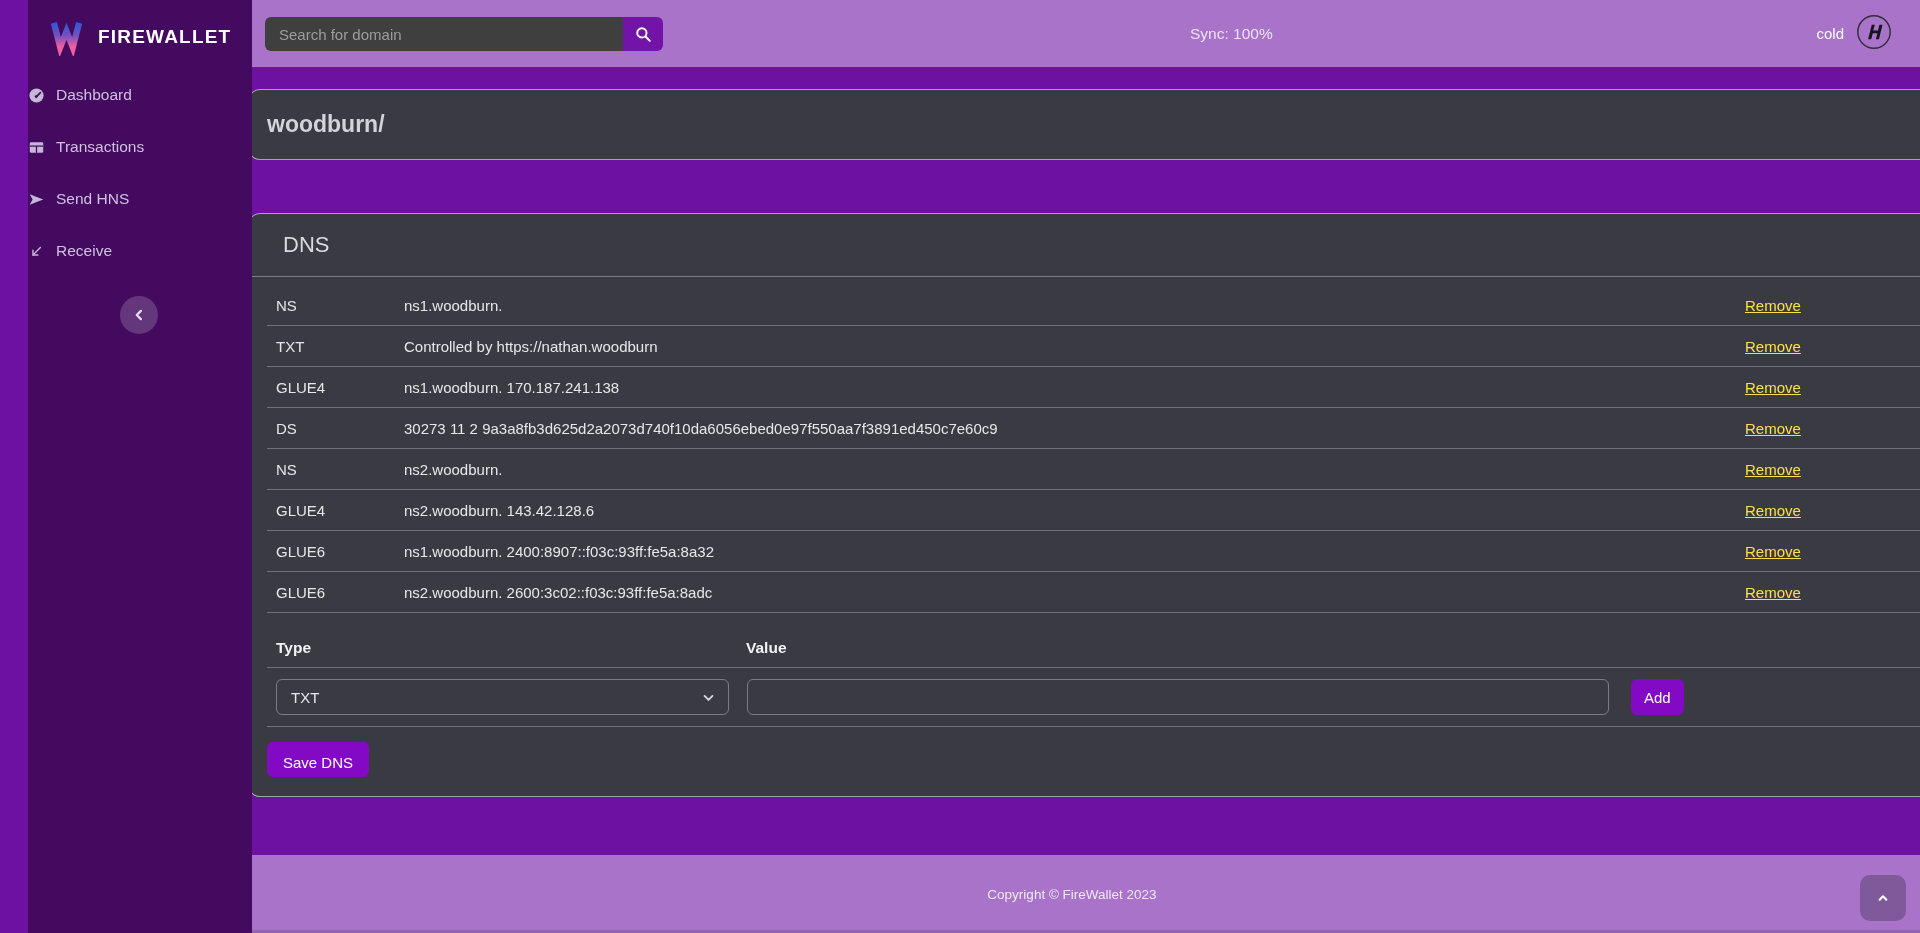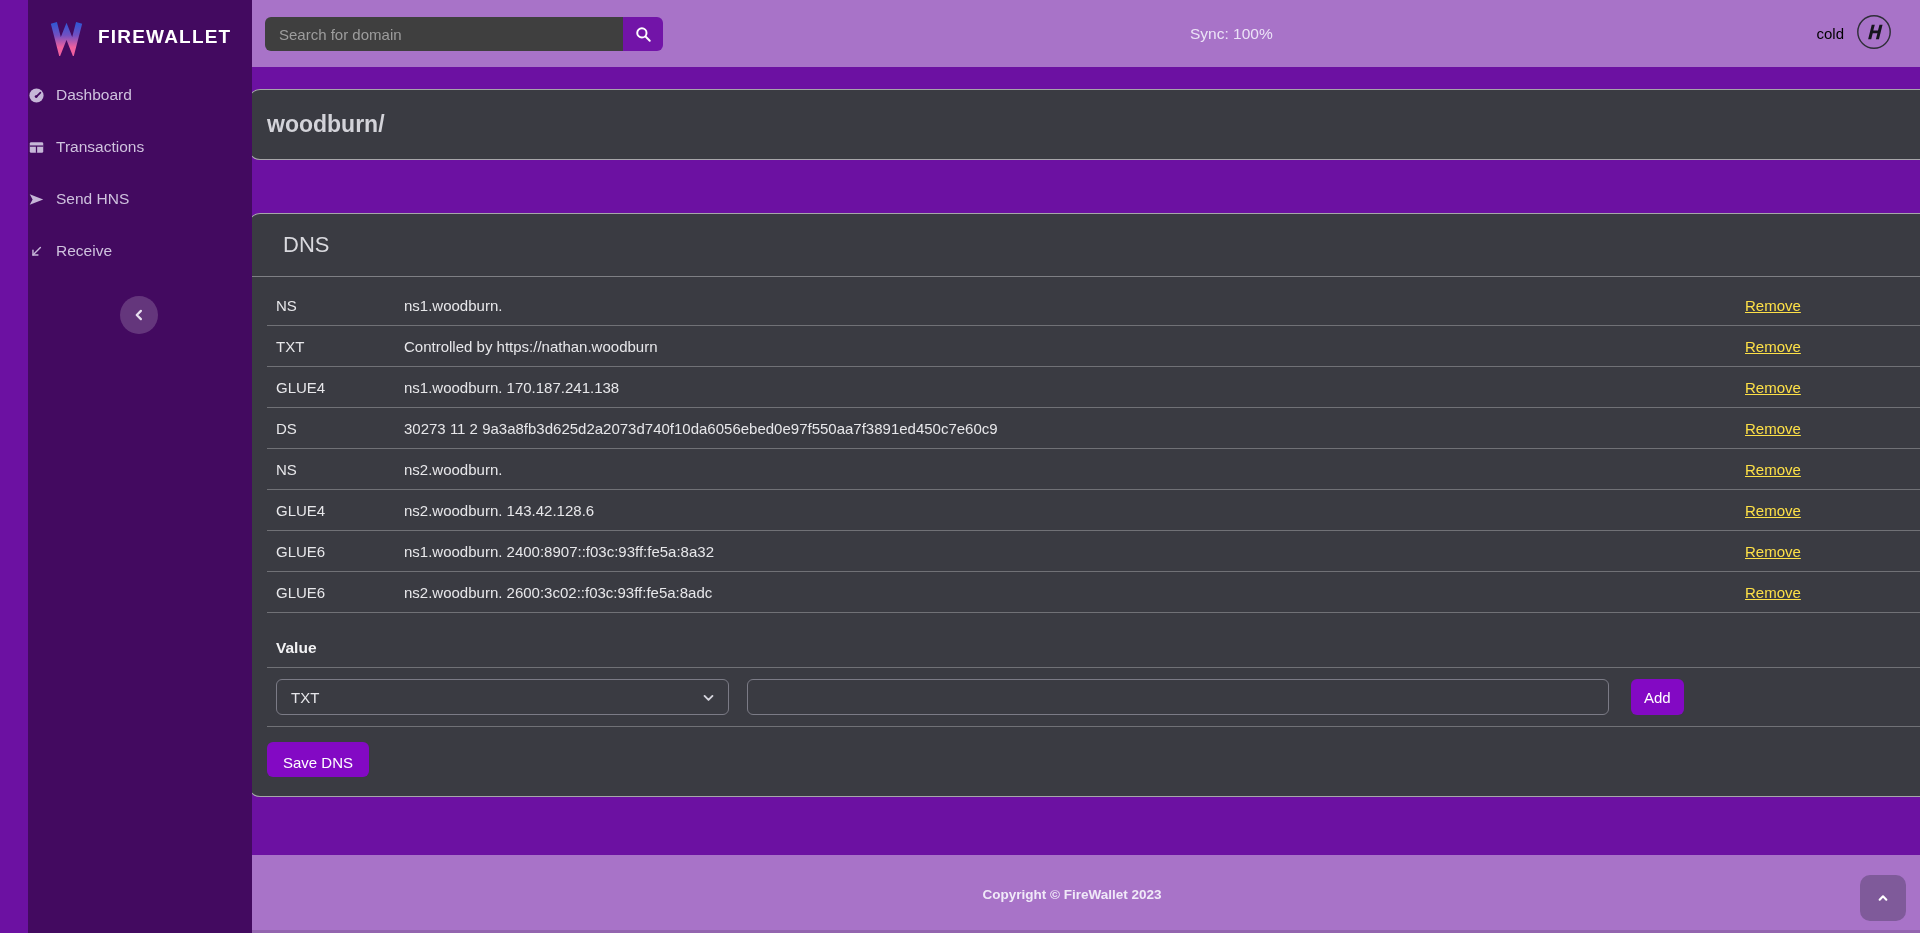--- a/index.html
+++ b/index.html
@@ -27,21 +27,21 @@
     border-radius:6px 0 0 6px; padding:15px 14px; color:#e8e8e8; font-size:15px; outline:none;
     font-family:"Liberation Sans", sans-serif; }
   .search-input::placeholder { color:#9d9d9d; }
   .search-btn { width:40px; height:34px; background:#7214a8; border:none;
     border-radius:0 6px 6px 0; display:flex; align-items:center; justify-content:center;
     cursor:pointer; }
   .sync { position:absolute; left:966px; top:0; height:67px; display:flex;
     align-items:center; color:#ece3f7; font-size:15.5px; }
   .wallet { position:absolute; right:28px; top:0; height:67px; display:flex;
     align-items:center; gap:12px; }
-  .wallet-label { color:#000000; font-size:15px; }
+  .wallet-label { color:#ffffff; font-size:15px; }
 
   
   .content { position:absolute; left:224px; top:67px; width:1696px; height:788px;
     background:#6c11a2; }
   .card { position:absolute; left:24px; width:1800px; background:#3a3b42;
     border:1px solid rgba(255,255,255,0.55); border-radius:12px; }
   .card-domain { top:22px; height:71px; display:flex; align-items:center; padding-left:18px; }
   .domain-title { color:#d3d3d9; font-size:23px; }
 
   .card-dns { top:146px; height:584px; }
@@ -69,21 +69,21 @@
   .btn { background:#8309c4; color:#ffffff; border:none; border-radius:6px;
     font-size:15px; cursor:pointer; font-family:"Liberation Sans", sans-serif; }
   .add-btn { height:36px; padding:0 13px; }
   .save-btn { margin:15px 0 0 0; height:35px; padding:12px 16px; }
 
   
   .footer { position:absolute; left:224px; top:855px; width:1696px; height:78px;
     background:#a873c8; display:flex; align-items:center; justify-content:center; }
   .footer::after { content:""; position:absolute; left:0; bottom:0; width:100%; height:3px;
     background:rgba(0,0,0,0.12); }
-  .copyright { color:#f0e9f8; font-size:13.5px;font-weight:bold; }
+  .copyright { color:#f0e9f8; font-size:13.5px; }
   .scroll-top { position:absolute; right:14px; top:20px; width:46px; height:46px;
     border-radius:10px; background:rgba(40,38,58,0.32); display:flex;
     align-items:center; justify-content:center; cursor:pointer; }
 </style>
 </head>
 <body>
 
 <aside class="sidebar">
   <div class="brand">
     <span>
@@ -208,20 +208,21 @@
         <span>ns1.woodburn. 2400:8907::f03c:93ff:fe5a:8a32</span>
         <a class="remove-link">Remove</a>
       </div>
       <div class="dns-row">
         <span>GLUE6</span>
         <span>ns2.woodburn. 2600:3c02::f03c:93ff:fe5a:8adc</span>
         <a class="remove-link">Remove</a>
       </div>
 
       <div class="form-header">
+        <span class="col-type">Type</span>
         <span>Value</span>
       </div>
 
       <div class="form-row">
         <div class="select-box">
           <span>TXT</span>
           <svg width="19" height="19" viewBox="0 0 24 24" fill="none" stroke="#d6d6de" stroke-width="2.4" stroke-linecap="round" stroke-linejoin="round">
             <polyline points="7,10 12,15 17,10"></polyline>
           </svg>
         </div>

